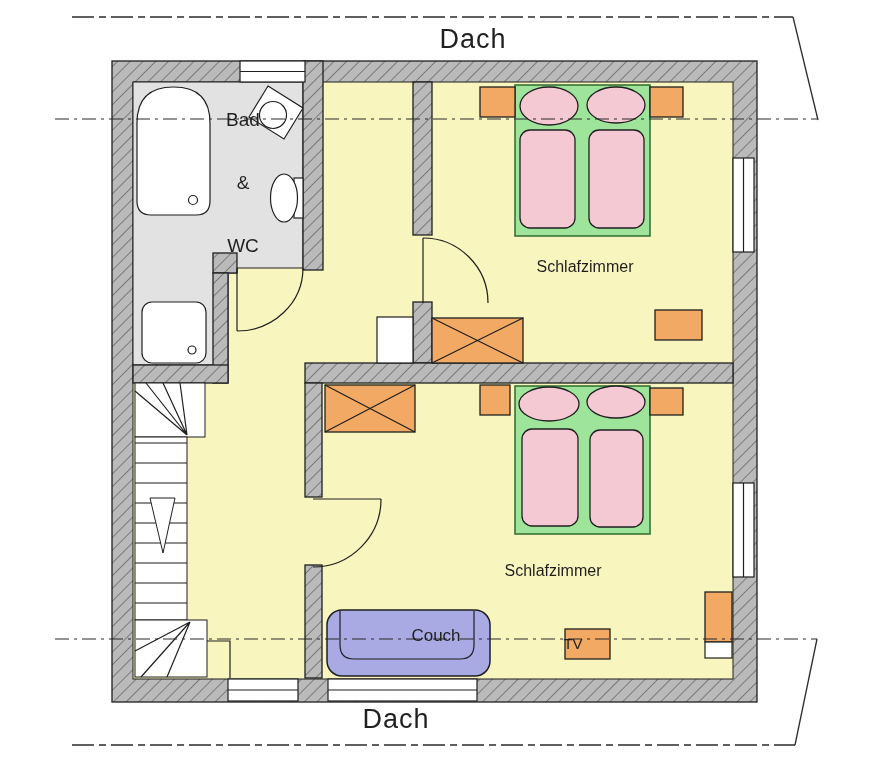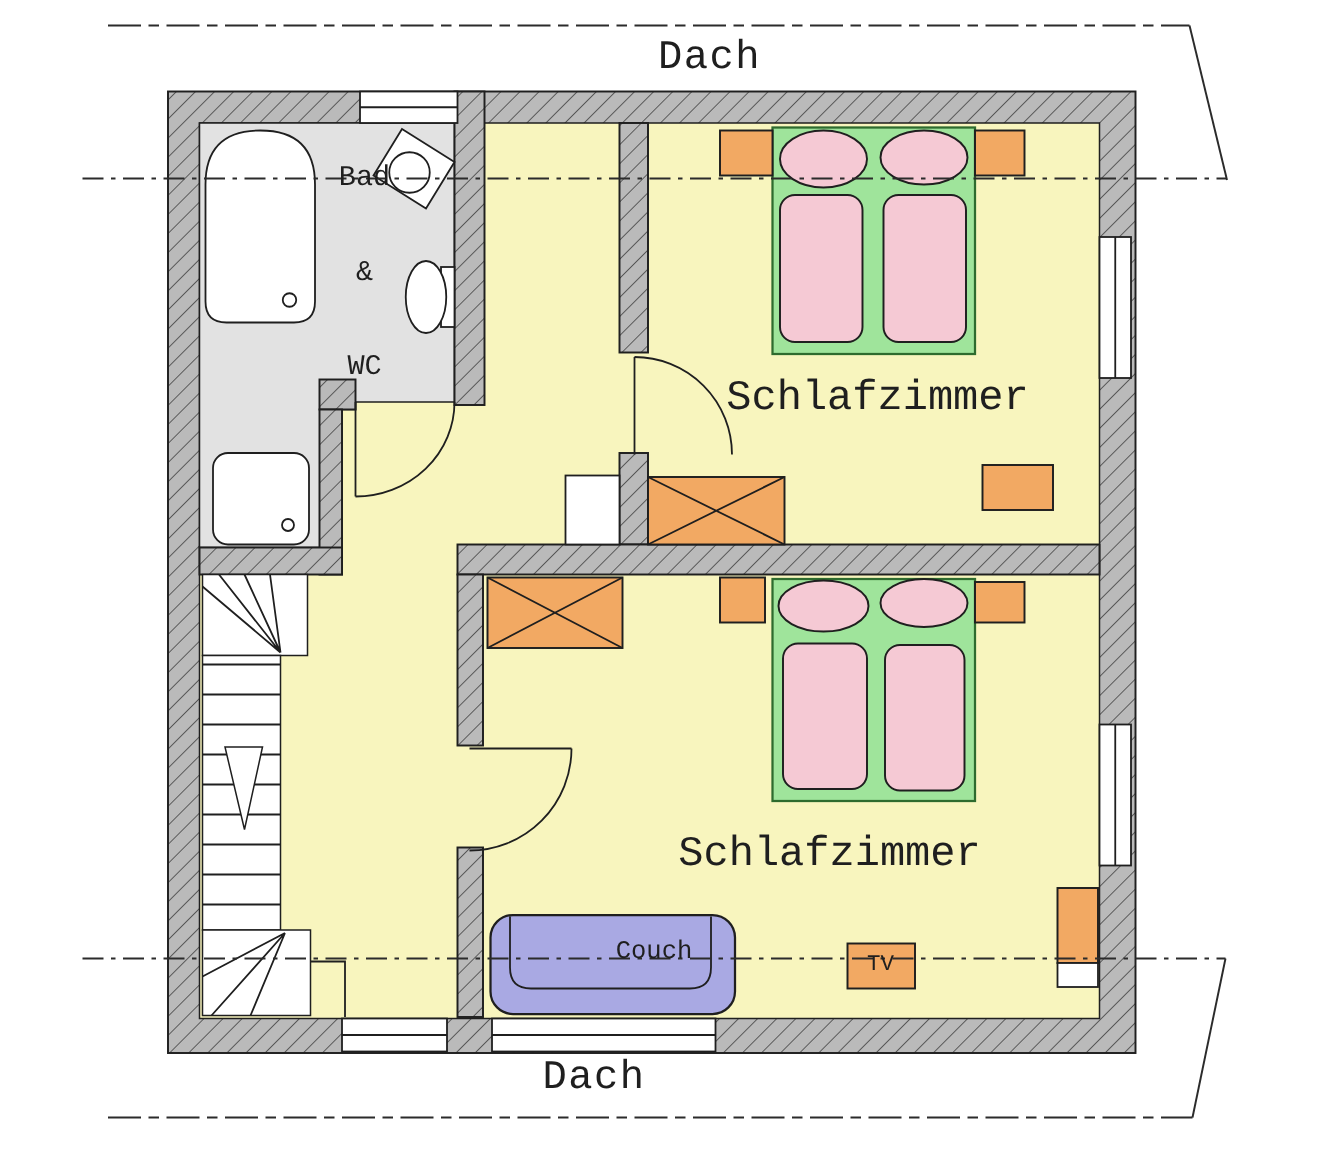--- a/index.html
+++ b/index.html
@@ -1,26 +1,26 @@
 <!DOCTYPE html>
 <html style="--floor: #f8f5be; --bath-floor: #e2e2e2; --wall: #bababa; --wall-hatch: #4f4f4f; --bed-frame: #9fe49b; --bed-border: #2e6b2e; --bedding: #f5c9d4; --wood: #f2a963; --couch: #a9a9e3; --line: #1f1f1f;"><head>
 <meta charset="utf-8">
 <style>
   html,body{margin:0;padding:0;background:#ffffff;}
   #app{
     position:relative;width:881px;height:768px;background:#ffffff;overflow:hidden;
-    font-family:Liberation Mono, monospace;
+    font-family:Liberation Sans, sans-serif;
   }
   #plan-svg{position:absolute;left:0;top:0;}
   .label{
     position:absolute;transform:translate(-50%,-50%);
     color:var(--line,#1f1f1f);white-space:pre;text-align:center;line-height:1.1;
   }
   .dach{font-size:27px;letter-spacing:1px;}
-  .room{font-size:28px;}
+  .room{font-size:16px;}
   .badwc{font-size:19px;line-height:21px;text-align:center;}
   .couchlbl{font-size:17px;margin-left:44px;}
   .tvlbl{font-size:15px;}
   
   .ln{stroke:var(--line,#1f1f1f);fill:none;stroke-width:1.2;}
   .wallstroke{stroke:var(--line,#1f1f1f);stroke-width:1.3;}
   .floor{fill:var(--floor,#f8f5be);stroke:var(--line,#1f1f1f);stroke-width:1;}
   .bath{fill:var(--bath-floor,#e3e3e3);stroke:var(--line,#1f1f1f);stroke-width:1;}
   .white{fill:#ffffff;stroke:var(--line,#1f1f1f);stroke-width:1.2;}
   .wood{fill:var(--wood,#f2a963);stroke:var(--line,#1f1f1f);stroke-width:1.3;}
@@ -176,16 +176,16 @@
     <div>&amp;</div>
     <div>WC</div>
   </div>
 
   <div class="label room" style="left:585px;top:267px">Schlafzimmer</div>
 
   <div class="label room" style="left:553px;top:571px">Schlafzimmer</div>
 
   <div class="label couchlbl" style="left:392px;top:636px">Couch</div>
 
-  <div class="label tvlbl" style="left:587px;top:644px">TV</div>
+  <div class="label tvlbl" style="left:573px;top:644px">TV</div>
 
   <div class="label dach" style="left:396px;top:720px">Dach</div>
 </div>
 
 </body></html>

